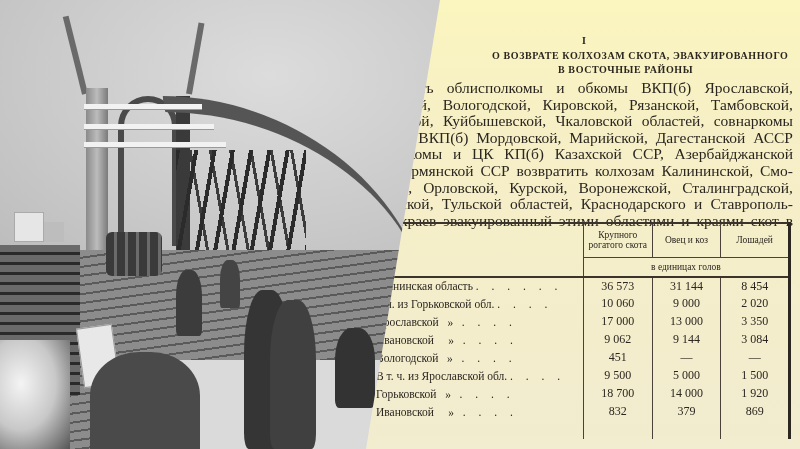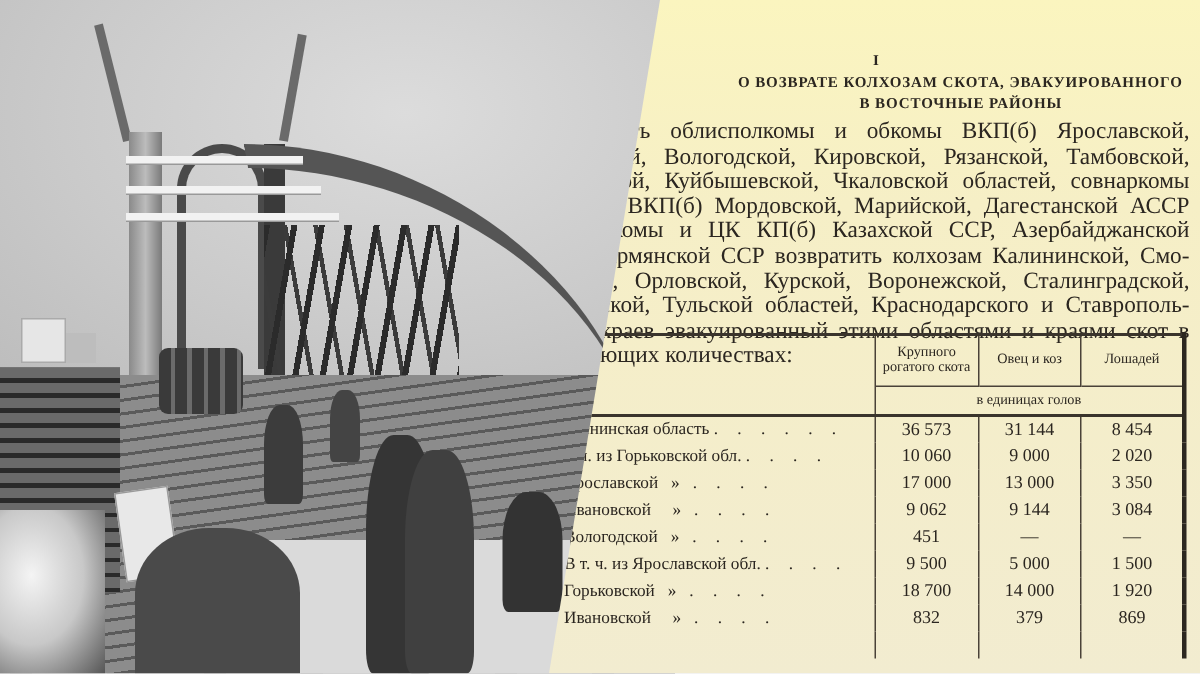--- a/index.html
+++ b/index.html
@@ -67,21 +67,21 @@
     .doc {
       position: absolute; left: 0; top: 0; width: 800px; height: 449px;
       background: linear-gradient(180deg, #fbf5bf 0%, #f6efc6 30%, #f2ecd0 100%);
       clip-path: polygon(440px 0, 800px 0, 800px 449px, 366px 449px);
       color: #2b2620;
     }
     .doc-inner { position: absolute; left: 0; top: 0; width: 800px; height: 449px; }
     .section-num { position: absolute; left: 582px; top: 35px; font-size: 10px; font-weight: bold; }
     .heading { position: absolute; font-size: 10px; font-weight: bold; letter-spacing: 0.6px; white-space: nowrap; margin-left: 44px; }
     .heading.h1 { left: 448px; top: 50px; }
-    .heading.h2 { left: 529px; top: 64px; }
+    .heading.h2 { left: 514px; top: 64px; }
     .para { position: absolute; left: 400px; top: 80px; width: 393px; font-size: 15.5px; line-height: 16.6px; }
     .para .ln { display: block; white-space: nowrap; text-align: justify; text-align-last: justify; }
     .para .ln.last { text-align-last: left; }
 
     table.stats {
       position: absolute; left: 372px; top: 222px; width: 419px;
       border-collapse: collapse; font-size: 11.5px;
     }
     table.stats { border-top: 2px solid #3a342c; }
     table.stats th { font-weight: normal; font-size: 9.5px; line-height: 10px; padding: 4px 2px; text-align: center; }
@@ -138,21 +138,20 @@
     <div class="para">
       <span class="ln">язать облисполкомы и обкомы ВКП(б) Ярославской,</span>
       <span class="ln">:кой, Вологодской, Кировской, Рязанской, Тамбовской,</span>
       <span class="ln">ской, Куйбышевской, Чкаловской областей, совнаркомы</span>
       <span class="ln">ы ВКП(б) Мордовской, Марийской, Дагестанской АССР</span>
       <span class="ln">ркомы и ЦК КП(б) Казахской ССР, Азербайджанской</span>
       <span class="ln">Армянской ССР возвратить колхозам Калининской, Смо-</span>
       <span class="ln">й, Орловской, Курской, Воронежской, Сталинградской,</span>
       <span class="ln">ской, Тульской областей, Краснодарского и Ставрополь-</span>
       <span class="ln">краев эвакуированный этими областями и краями скот в</span>
-      <span class="ln last">ющих количествах:</span>
     </div>
 
     <table class="stats">
       <thead>
         <tr class="hdr-row">
           <th class="col-label"></th>
           <th class="col-num vline">Крупного рогатого скота</th>
           <th class="col-num c2 vline">Овец и коз</th>
           <th class="col-num vline vline-r">Лошадей</th>
         </tr>

